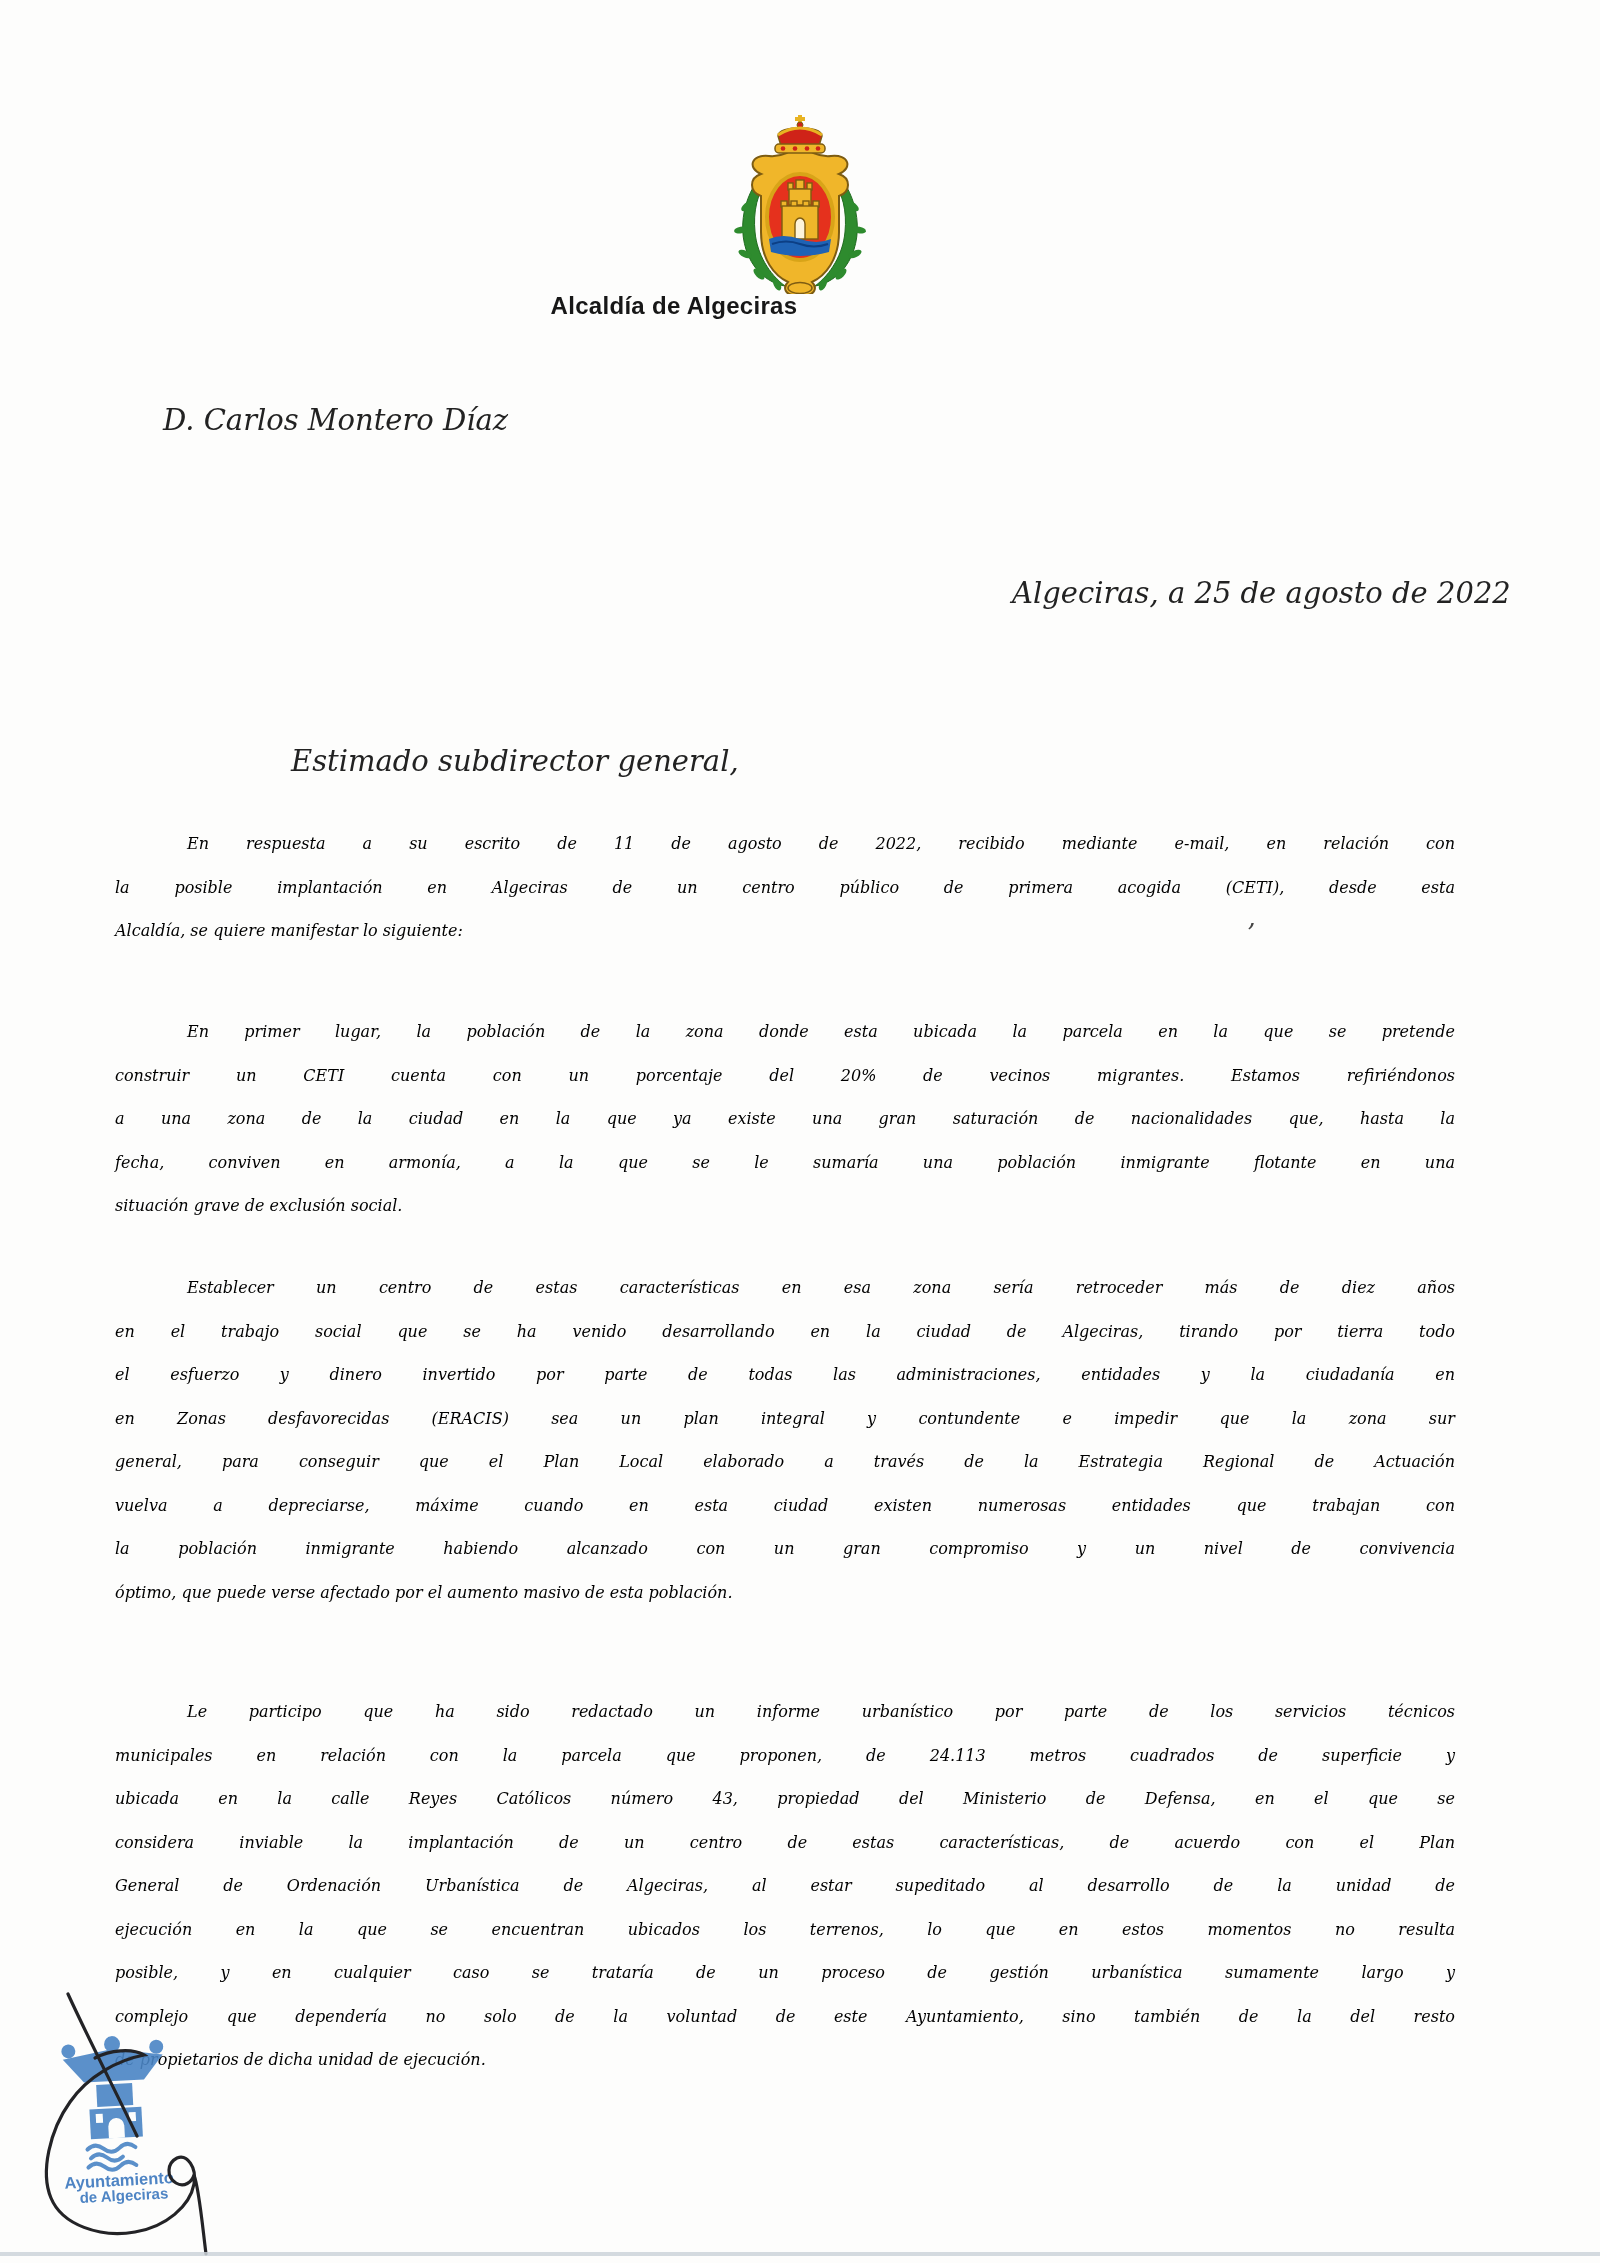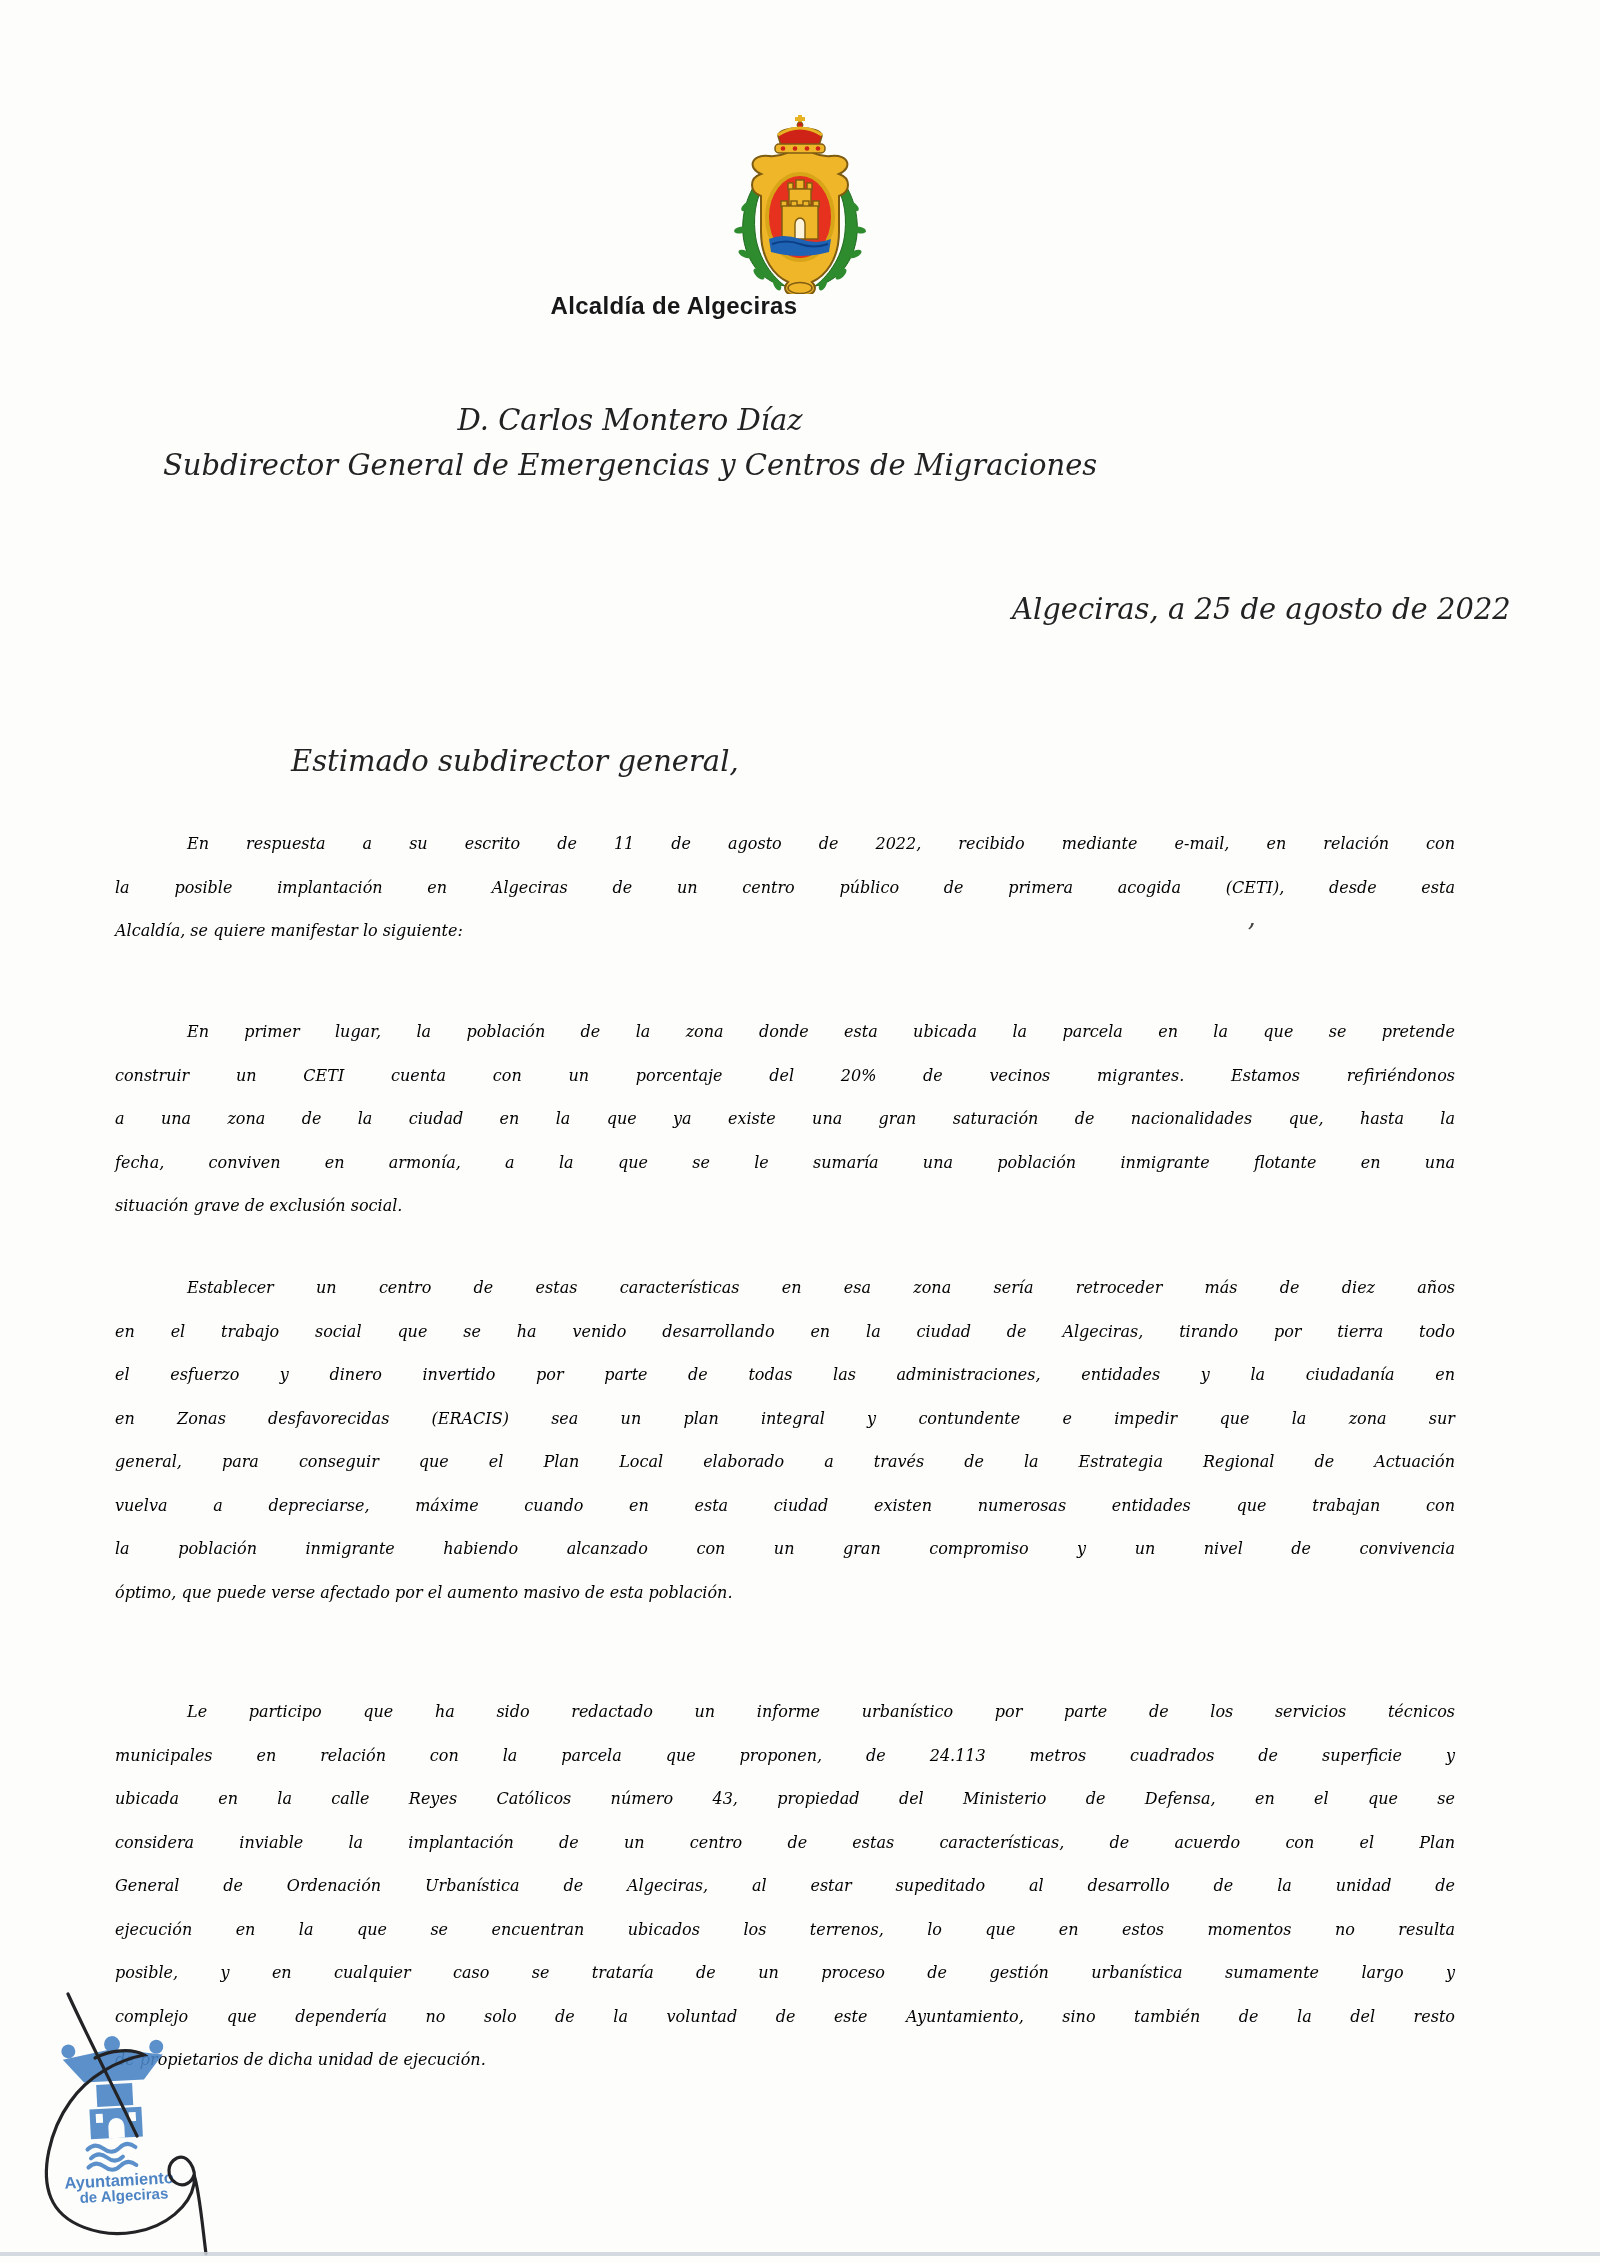--- a/index.html
+++ b/index.html
@@ -11,21 +11,21 @@
   
   .crest{position:absolute;left:725px;top:114px;width:150px;height:180px;}
   .org-name{
     position:absolute;left:0;top:292px;width:1348px;text-align:center;
     font-family:"Liberation Sans", sans-serif;font-weight:bold;
     font-size:24px;color:#171717;letter-spacing:.3px;
   }
   
   .letter-text{font-style:italic;color:#222;text-align:center;}
   .recipient{position:absolute;left:163px;top:398px;font-size:29px;line-height:45px;}
-  .dateline{position:absolute;left:1012px;top:576px;font-size:29px;margin-top:16px;}
+  .dateline{position:absolute;left:1012px;top:576px;font-size:29px;}
   .salutation{position:absolute;left:258px;top:744px;font-size:29px;margin-left:33px;}
   .paragraph{position:absolute;left:115px;width:1340px;font-size:16px;line-height:43.5px;font-style:italic;color:#000000;}
   .p1{top:822px;} .p2{top:1010px;} .p3{top:1266px;} .p4{top:1690px;}
   .pline{text-align:justify;text-align-last:justify;text-justify:inter-word;white-space:nowrap;height:43.5px;overflow:visible;}
   .pline.first{padding-left:72px;}
   .pline.last{text-align-last:left;}
   
   .stray-mark{position:absolute;left:1247px;top:918px;font-size:26px;font-style:italic;color:#444;}
   .stamp{position:absolute;left:53px;top:2036px;width:126px;height:168px;opacity:.9;transform:rotate(-3deg);}
   .signature{position:absolute;left:40px;top:1984px;width:180px;height:275px;}
@@ -90,21 +90,20 @@
         <circle cx="82" cy="34.5" r="2.3" fill="#cf2318"></circle>
         <circle cx="93" cy="34.5" r="2.3" fill="#cf2318"></circle>
       </g>
     </svg>
   </div>
 
   <div class="org-name">Alcaldía de Algeciras</div>
 
   <div class="recipient letter-text">
     <div>D. Carlos Montero Díaz</div>
-    <div>Subdirector General de Emergencias y Centros de Migraciones</div>
   </div>
 
   <div class="dateline letter-text">Algeciras, a 25 de agosto de 2022</div>
 
   <div class="salutation letter-text">Estimado subdirector general,</div>
 
   <div class="paragraph p1">
       <div class="pline first">En respuesta a su escrito de 11 de agosto de 2022, recibido mediante e-mail, en relación con</div>
       <div class="pline">la posible implantación en Algeciras de un centro público de primera acogida (CETI), desde esta</div>
       <div class="pline last">Alcaldía, se quiere manifestar lo siguiente:</div>

